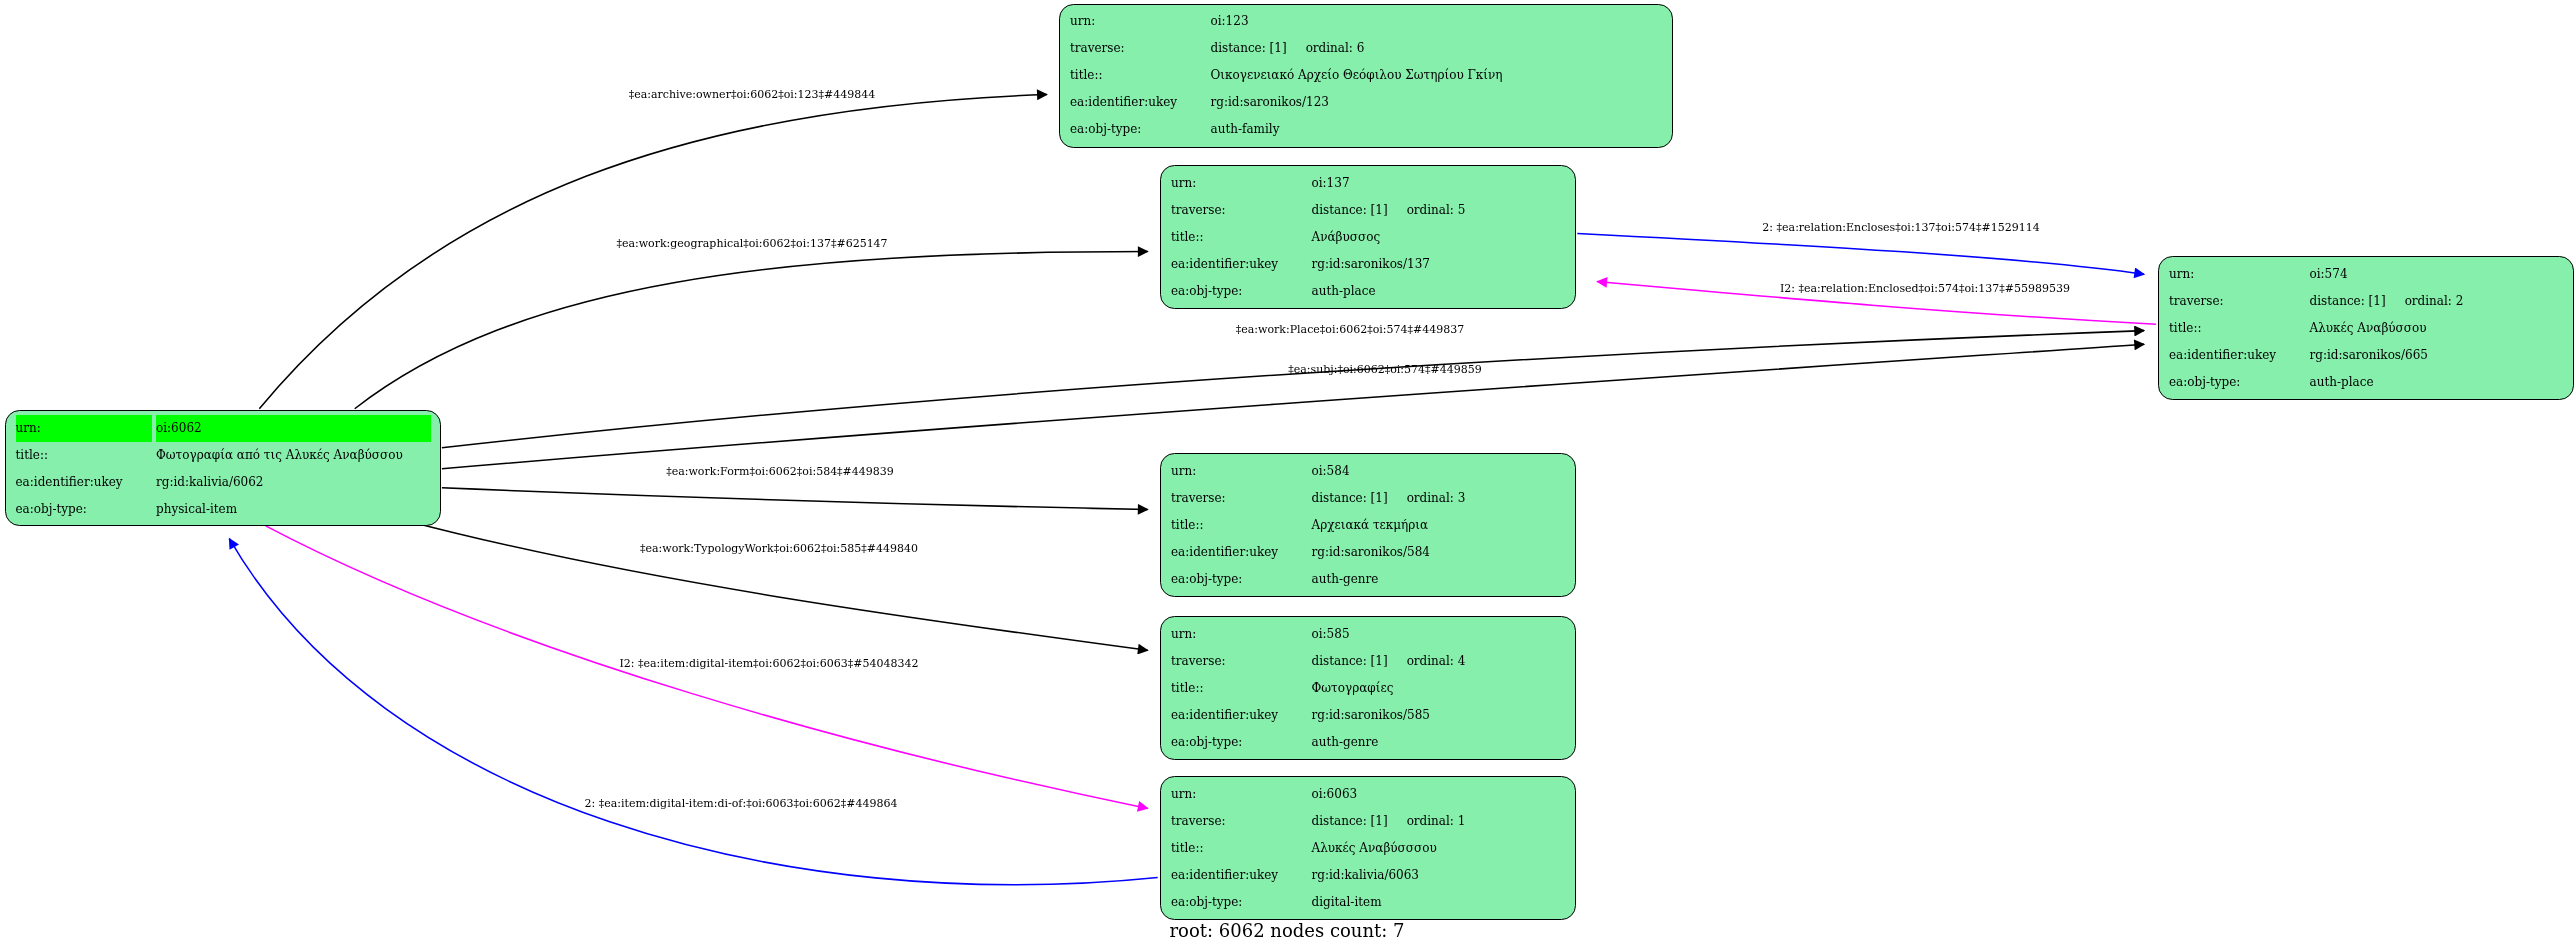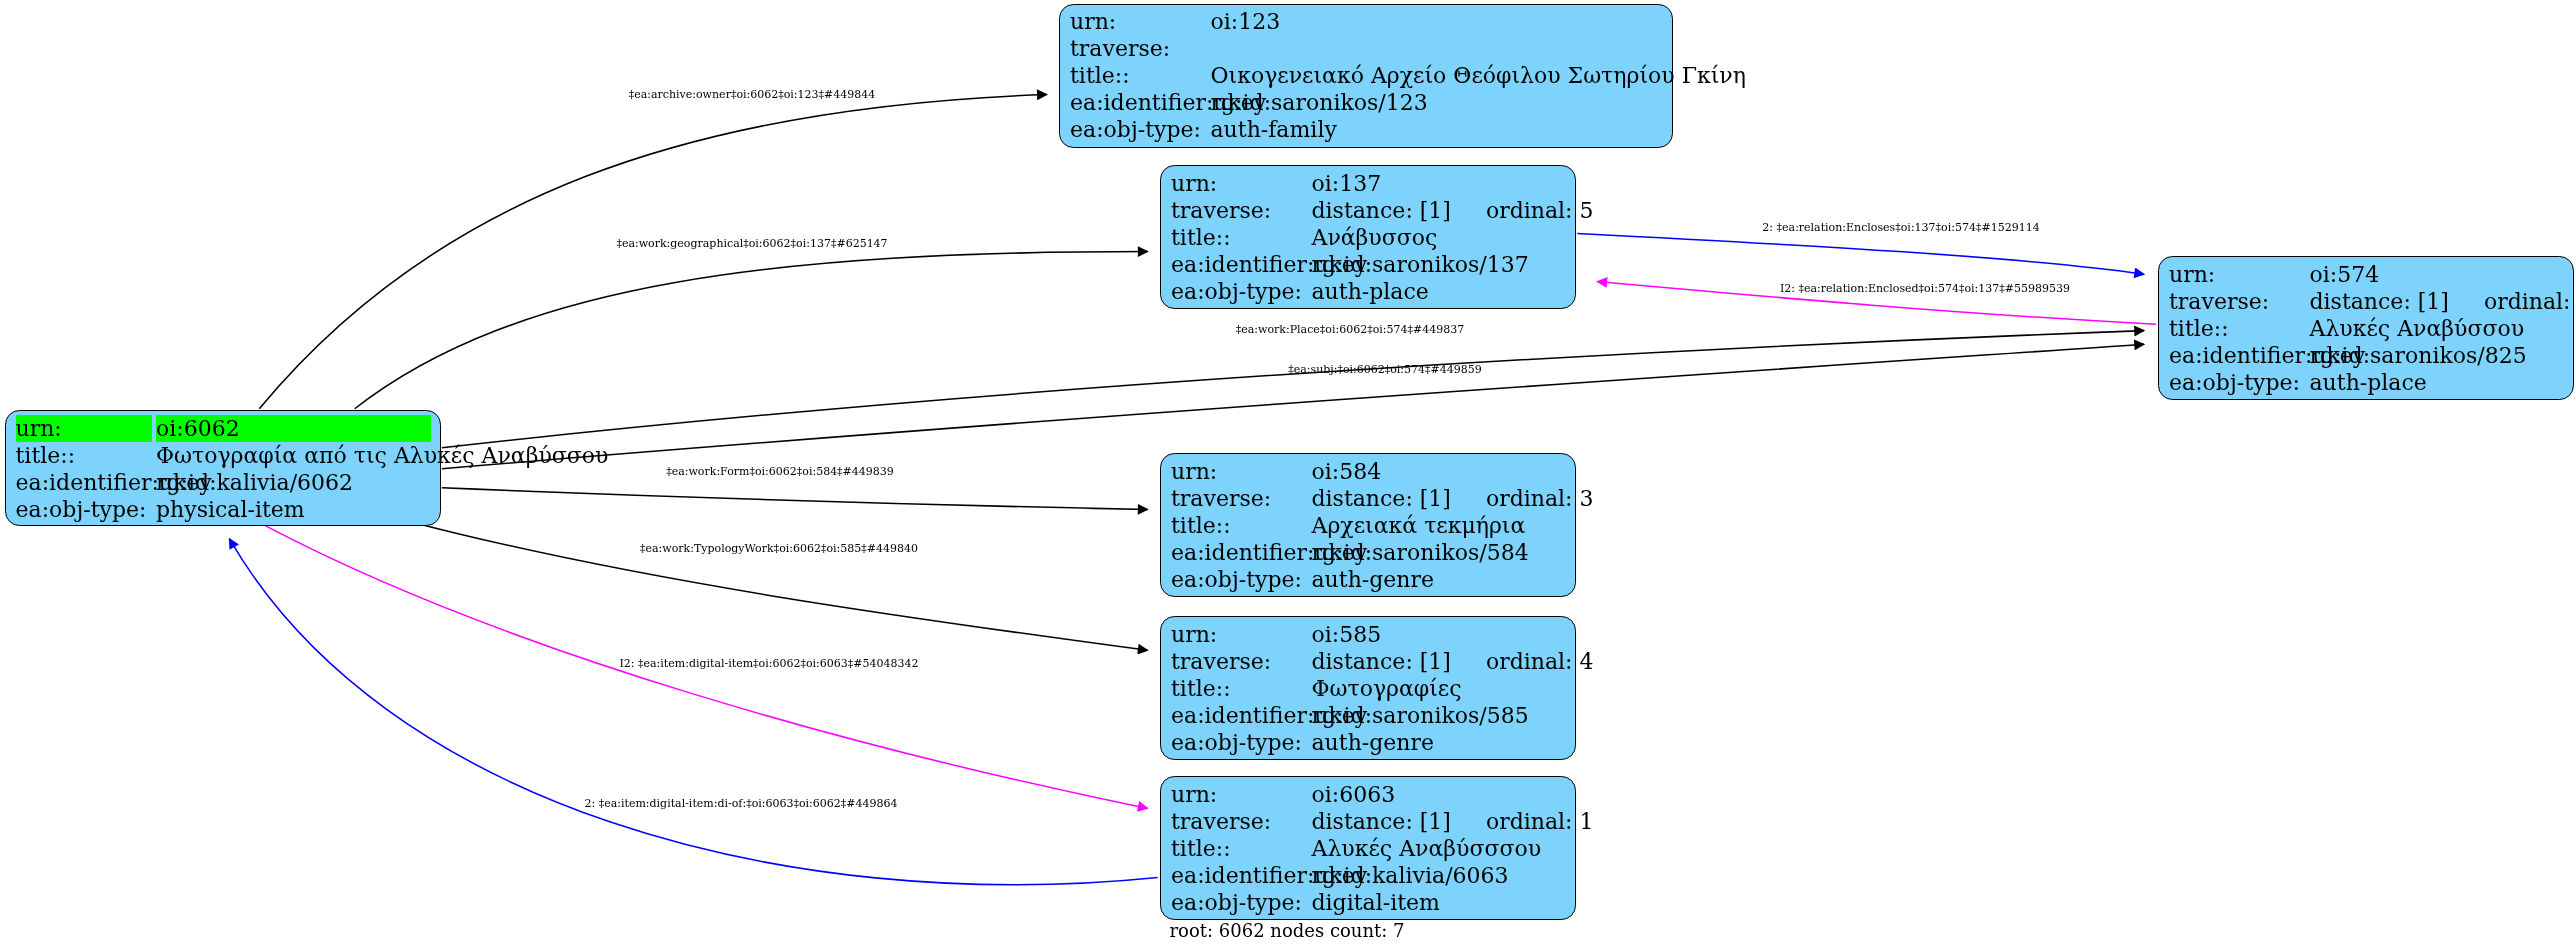--- a/index.html
+++ b/index.html
@@ -7,26 +7,26 @@
     position:relative;
     width:2576px;height:951px;
     background:#ffffff;
     font-family:"DejaVu Serif","Liberation Serif",serif;
     color:#000000;
     overflow:hidden;
   }
   svg.edges{position:absolute;left:0;top:0;width:2576px;height:951px;}
   .node{
     position:absolute;
-    background:#7dd3fc;
+    background:#86efac;
     border:1.5px solid #000000;
     border-radius:14.5px;
     box-sizing:border-box;
     padding:3.6px 0;
-    font-size:22px;
+    font-size:12px;
   }
   .row{display:flex;height:27px;line-height:27px;padding:0 9px 0 10px;}
   .lab{width:136px;flex:none;white-space:nowrap;}
   .val{flex:1;margin-left:4.5px;white-space:pre;overflow:visible;}
   .row.hl .lab,.row.hl .val{background:#00ff00;}
   .edge-label{
     position:absolute;
     transform:translate(-50%,-50%);
     white-space:nowrap;
     font-size:11px;
@@ -89,20 +89,21 @@
     </div>
   </div>
 
   <div class="node" style="left:1059px;top:3.6px;width:614px;height:144px;">
     <div class="row">
       <span class="lab">urn:</span>
       <span class="val">oi:123</span>
     </div>
     <div class="row">
       <span class="lab">traverse:</span>
+      <span class="val">distance: [1]     ordinal: 6</span>
     </div>
     <div class="row">
       <span class="lab">title::</span>
       <span class="val">Οικογενειακό Αρχείο Θεόφιλου Σωτηρίου Γκίνη</span>
     </div>
     <div class="row">
       <span class="lab">ea:identifier:ukey</span>
       <span class="val">rg:id:saronikos/123</span>
     </div>
     <div class="row">
@@ -142,21 +143,21 @@
     <div class="row">
       <span class="lab">traverse:</span>
       <span class="val">distance: [1]     ordinal: 2</span>
     </div>
     <div class="row">
       <span class="lab">title::</span>
       <span class="val">Αλυκές Αναβύσσου</span>
     </div>
     <div class="row">
       <span class="lab">ea:identifier:ukey</span>
-      <span class="val">rg:id:saronikos/825</span>
+      <span class="val">rg:id:saronikos/665</span>
     </div>
     <div class="row">
       <span class="lab">ea:obj-type:</span>
       <span class="val">auth-place</span>
     </div>
   </div>
 
   <div class="node" style="left:1160px;top:453px;width:416px;height:144px;">
     <div class="row">
       <span class="lab">urn:</span>

